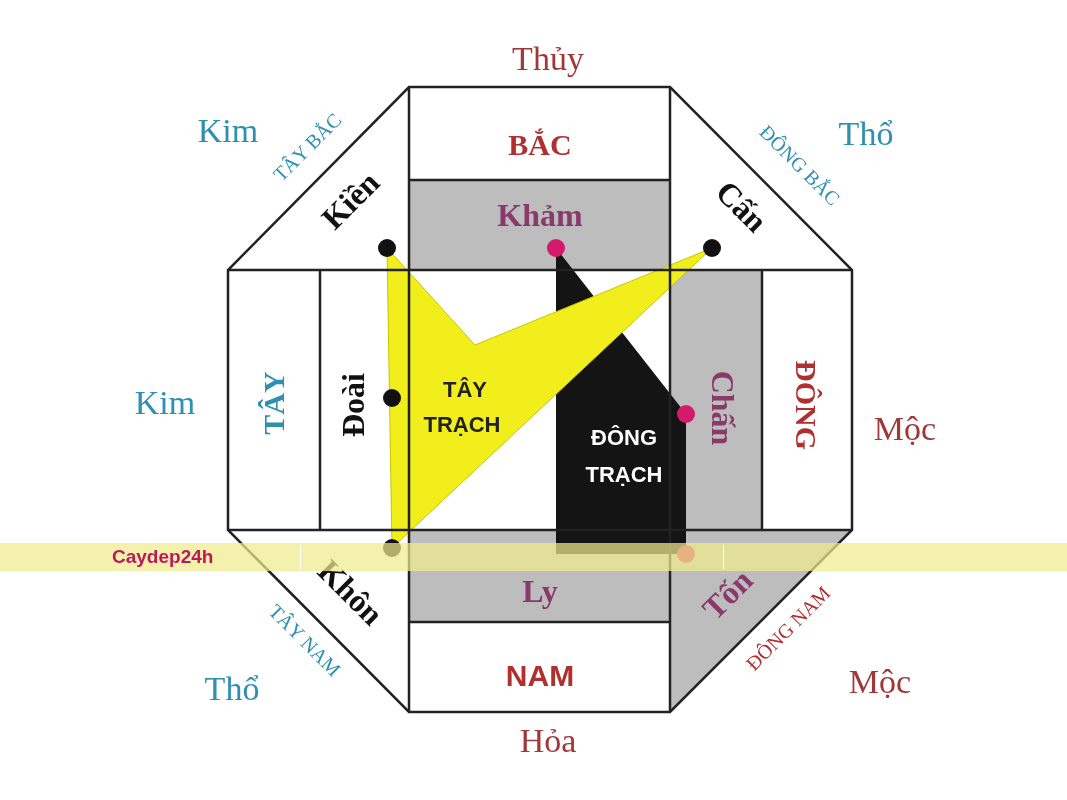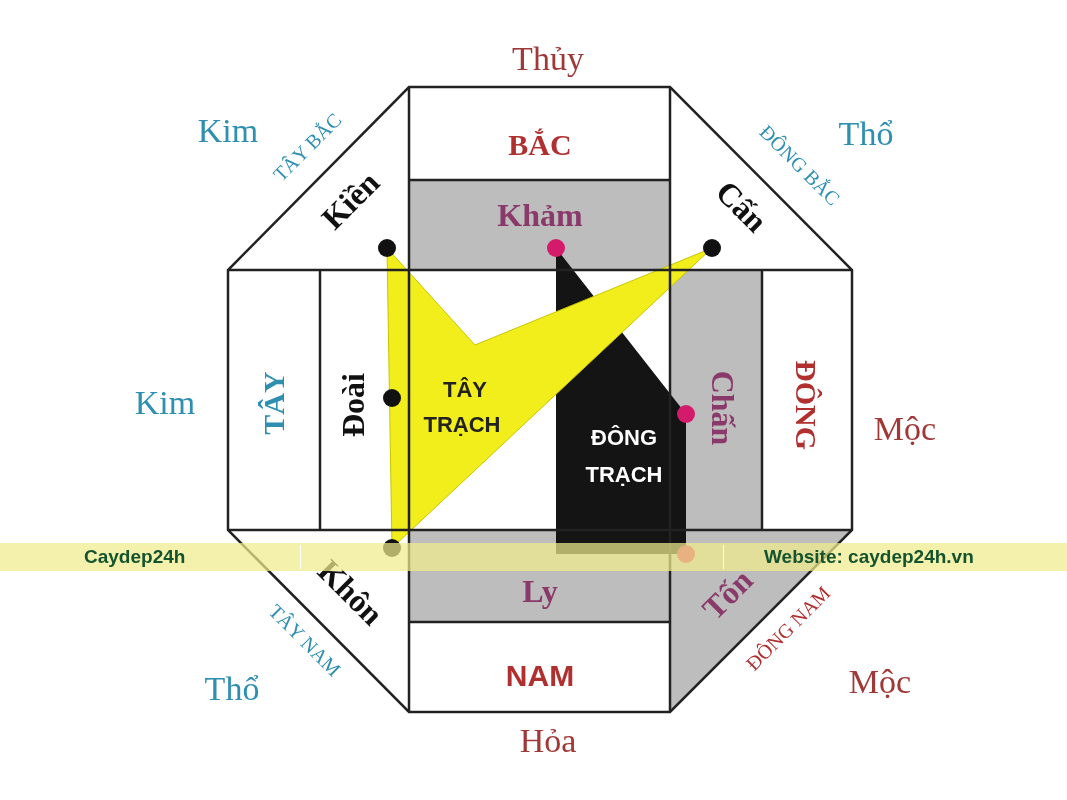--- a/index.html
+++ b/index.html
@@ -1,21 +1,21 @@
 <!DOCTYPE html>
 <html><head>
 <meta charset="utf-8">
 <style>
   html,body{margin:0;padding:0;background:#fff;}
   body{width:1067px;height:800px;position:relative;overflow:hidden;font-family:"DejaVu Serif",serif;}
   #diagram{position:absolute;left:0;top:0;width:1067px;height:800px;border-radius:12px;}
   .serif{font-family:"Liberation Serif","DejaVu Serif",serif;}
   .sans{font-family:"Liberation Sans","DejaVu Sans",sans-serif;}
   .watermark{position:absolute;left:0;top:543px;width:1067px;height:28px;background:rgba(238,235,140,0.72);}
-  .wm-text{position:absolute;top:0;height:44px;line-height:28px;color:#14532d;font-family:"Liberation Sans","DejaVu Sans",sans-serif;font-weight:bold;font-size:19px;white-space:nowrap;}
+  .wm-text{position:absolute;top:0;height:44px;line-height:28px;color:#be185d;font-family:"Liberation Sans","DejaVu Sans",sans-serif;font-weight:bold;font-size:19px;white-space:nowrap;margin-left:28px;}
   .wm-sep{position:absolute;top:2px;width:1px;height:24px;background:#fff;}
 </style>
 </head>
 <body>
 
 <div id="diagram">
 <svg width="1067" height="800" viewBox="0 0 1067 800" xmlns="http://www.w3.org/2000/svg">
 
   <rect x="409" y="180" width="261" height="90" fill="#bdbdbd"></rect>
   <rect x="409" y="530" width="261" height="92" fill="#bdbdbd"></rect>
@@ -89,14 +89,13 @@
     <text x="624" y="445" text-anchor="middle" fill="#fff">ĐÔNG</text>
     <text x="624" y="482" text-anchor="middle" fill="#fff">TRẠCH</text>
   </g>
 </svg>
 </div>
 
 <div class="watermark">
   <span class="wm-text" style="left:84px;">Caydep24h</span>
   <span class="wm-sep" style="left:300px;"></span>
   <span class="wm-sep" style="left:723px;"></span>
-  <span class="wm-text" style="left:764px;">Website: caydep24h.vn</span>
 </div>
 
 </body></html>

